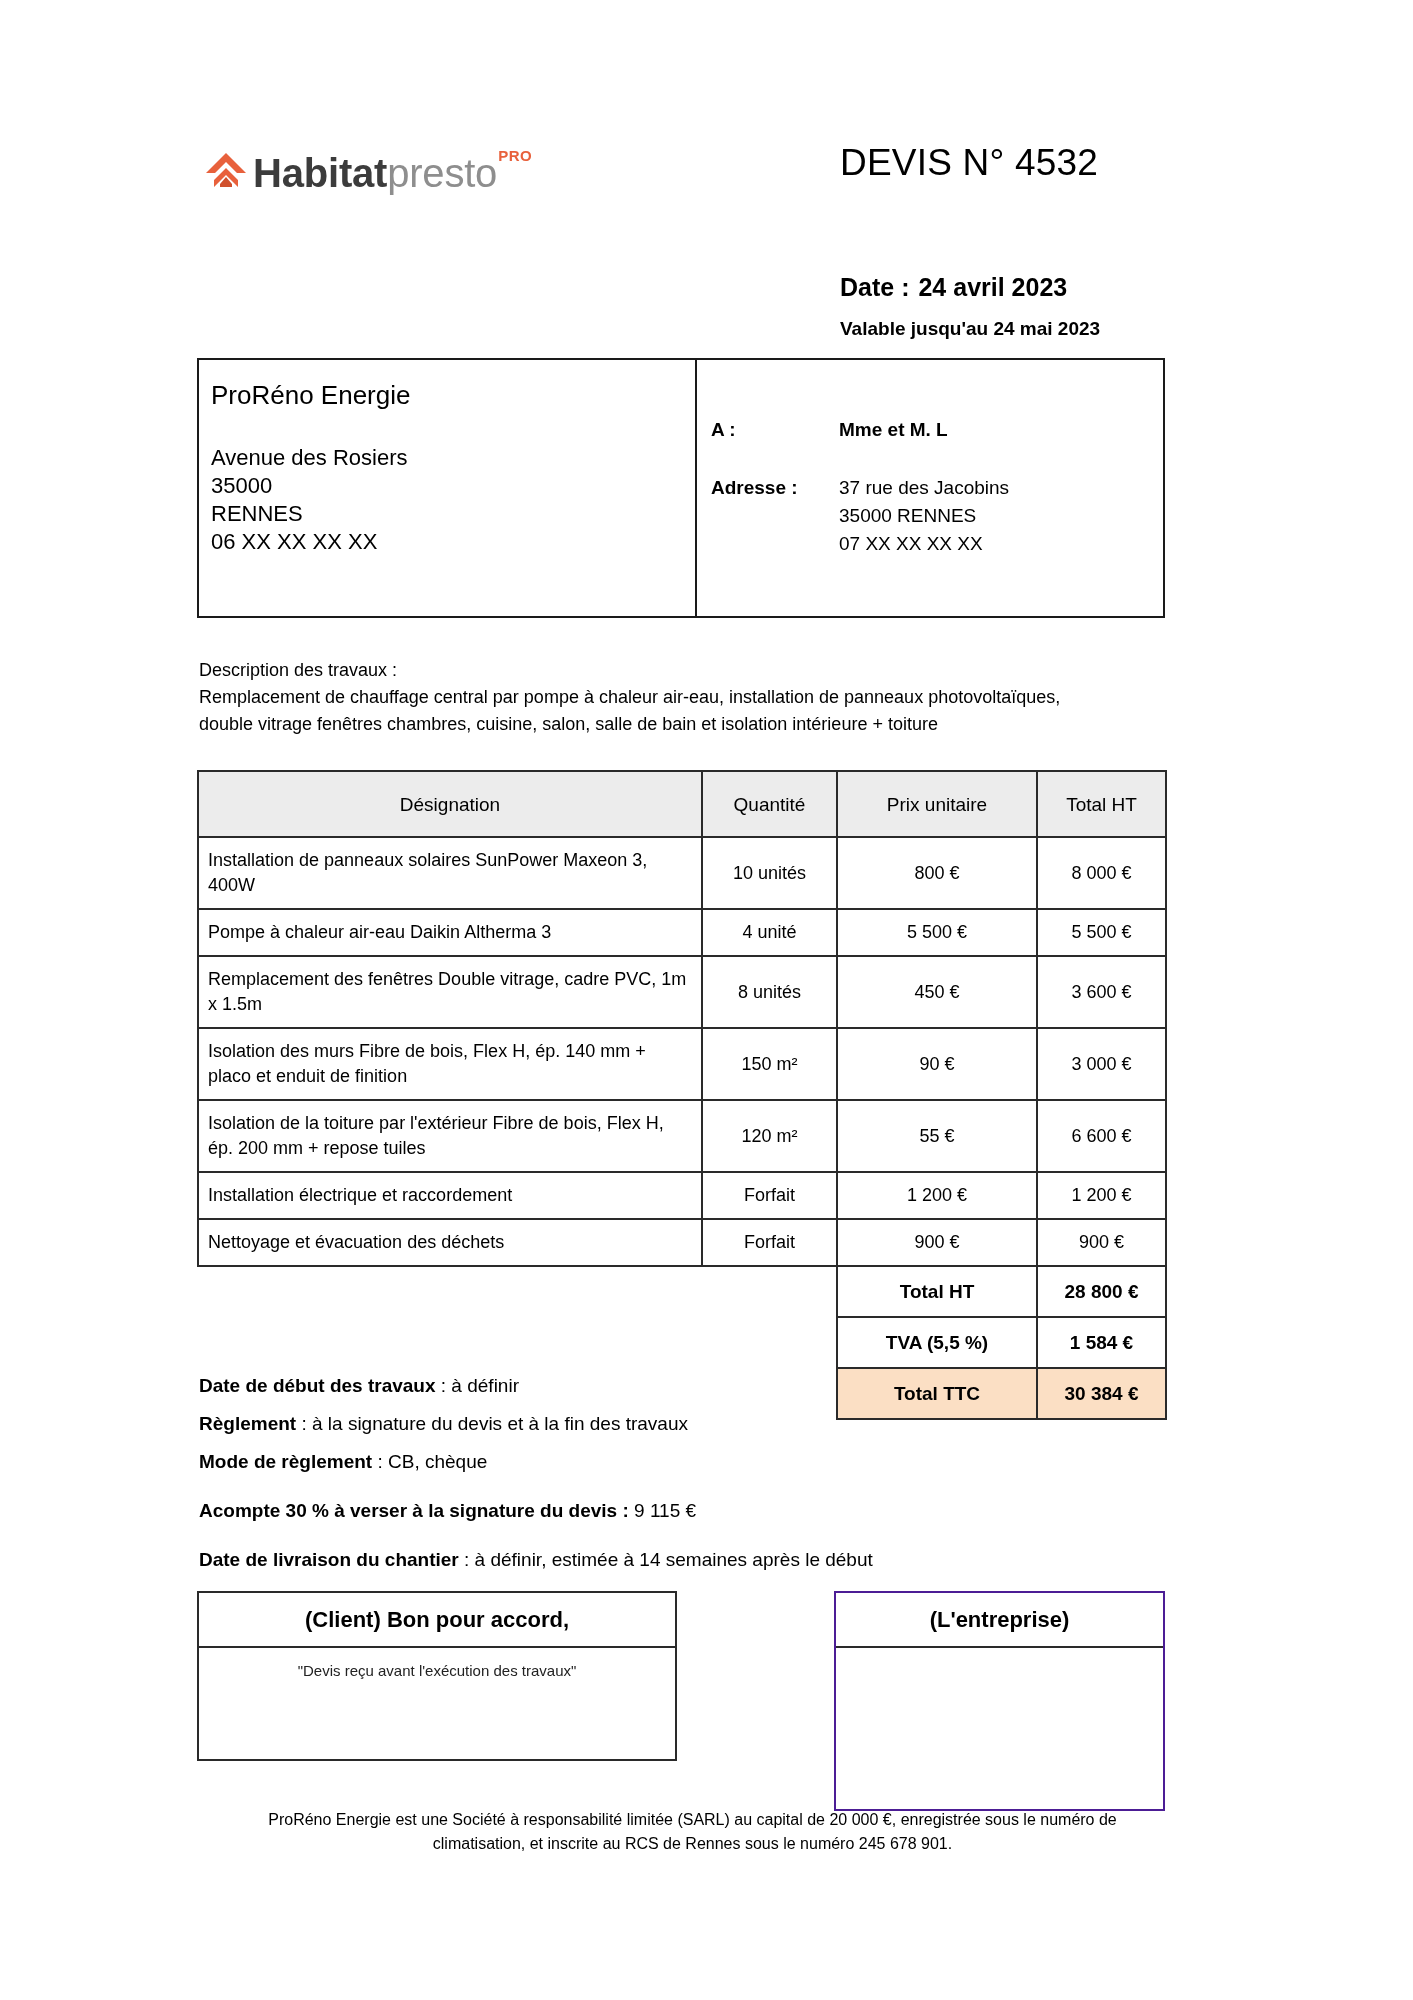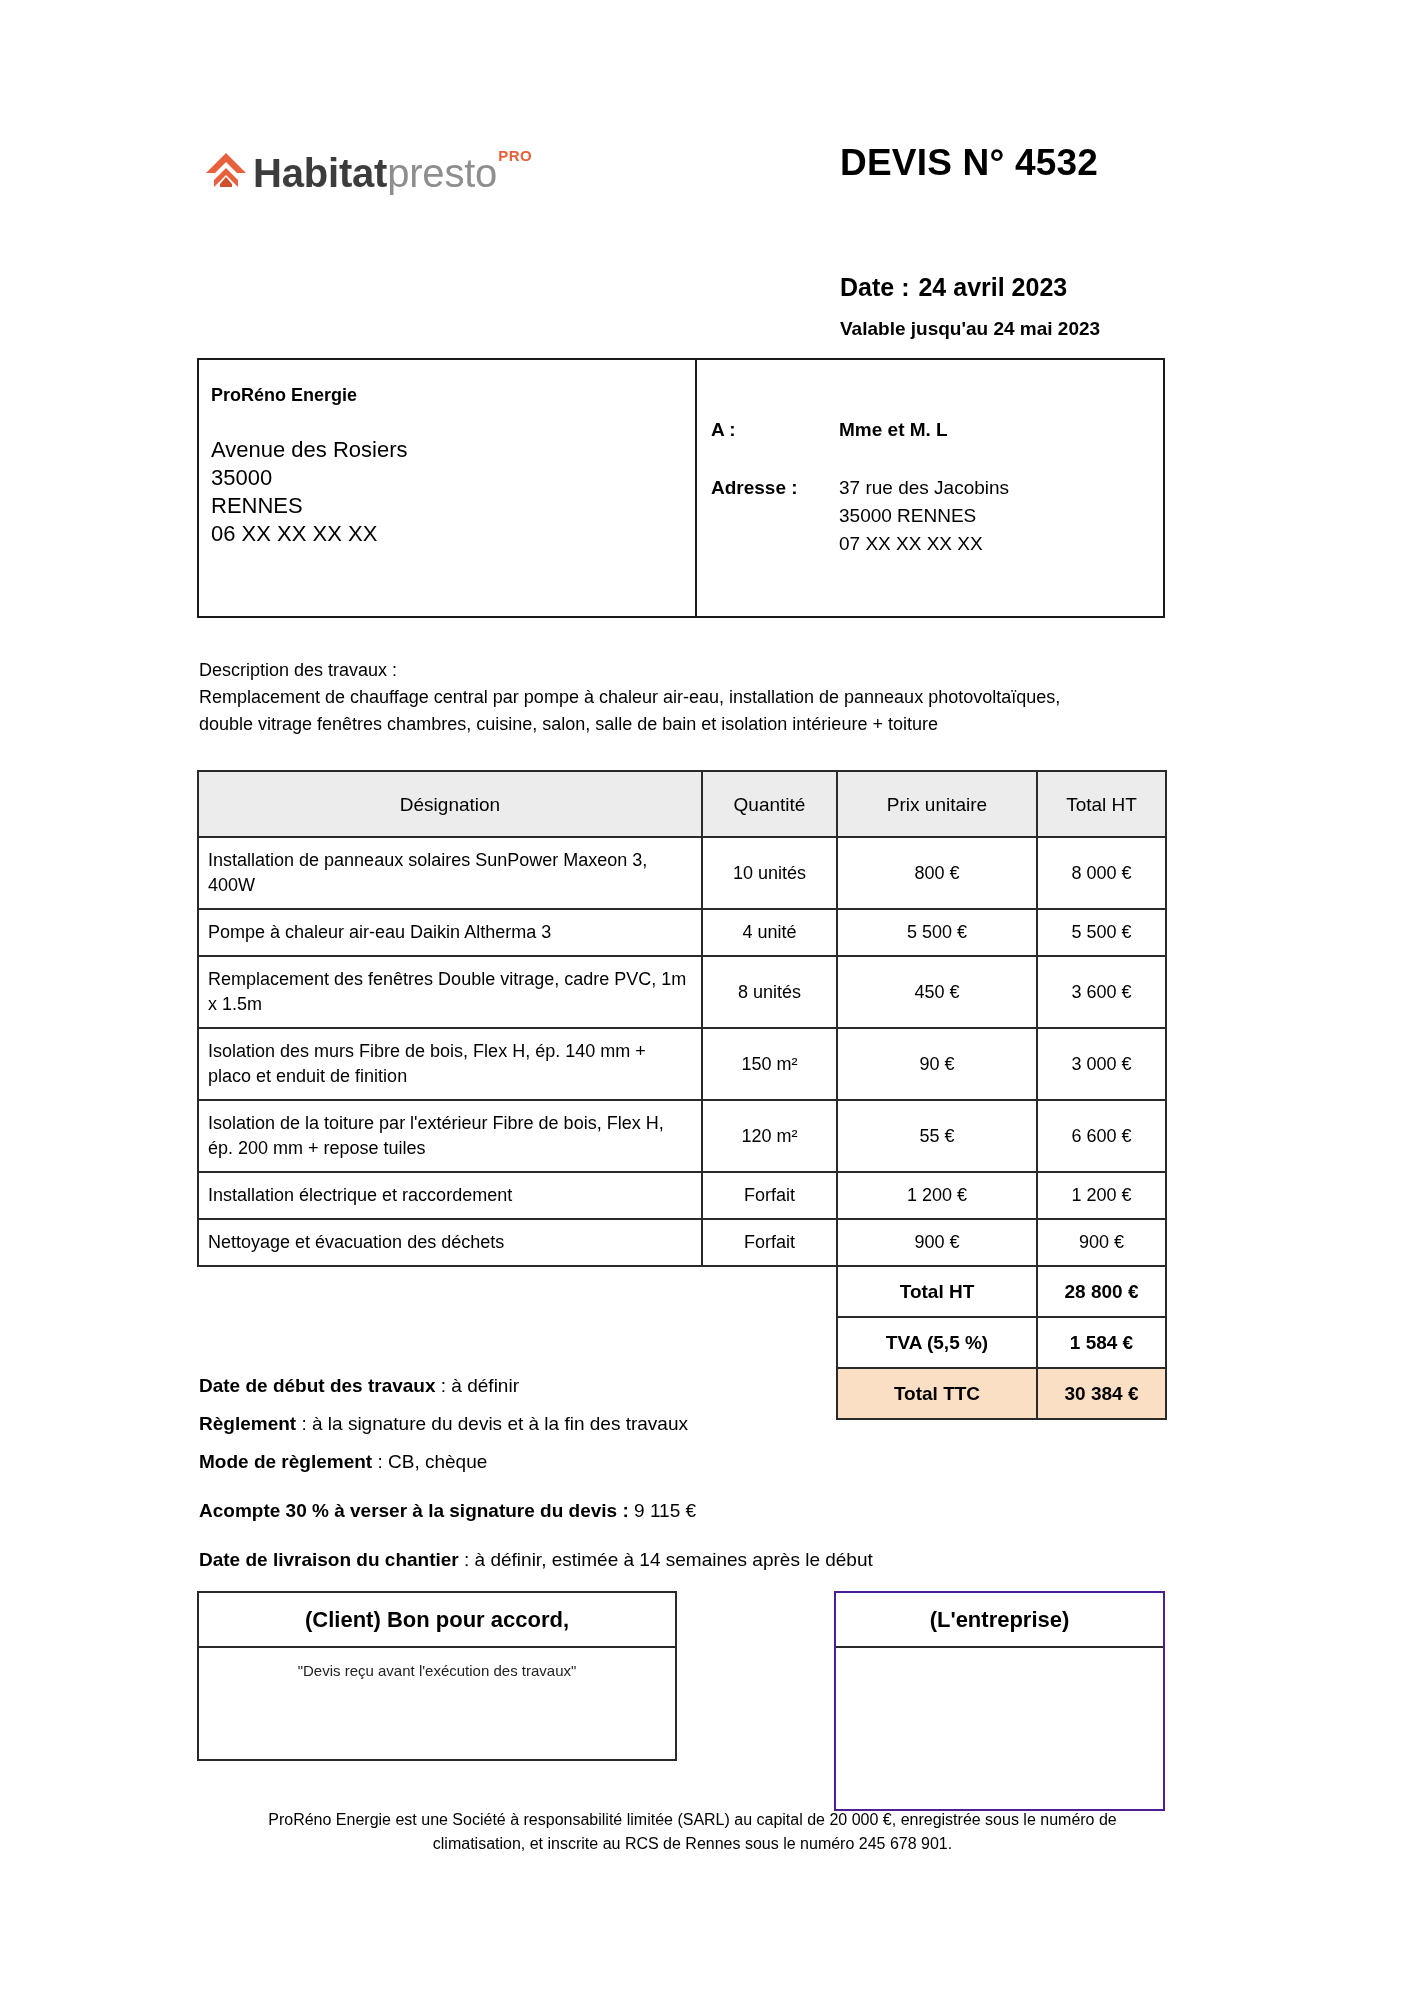--- a/index.html
+++ b/index.html
@@ -68,21 +68,21 @@
     position: relative;
     top: -12px;
     left: 1px;
   }
 
   .devis-title {
     position: absolute;
     left: 840px;
     top: 142px;
     font-size: 37px;
-    font-weight: bold;
+    font-weight: normal;
     letter-spacing: 0.2px;
     white-space: nowrap;
   }
   .date-line {
     position: absolute;
     left: 840px;
     top: 273px;
     font-size: 25px;
     font-weight: bold;
     white-space: nowrap;
@@ -113,24 +113,24 @@
     border-right: 2px solid #1a1a1a;
     box-sizing: border-box;
     padding: 22px 0 0 12px;
   }
   .party-right {
     flex: 1;
     box-sizing: border-box;
     padding: 56px 0 0 14px;
   }
   .company-name {
-    font-size: 18px;
-    font-weight: bold;
+    font-size: 26px;
+    font-weight: normal;
     line-height: 26px;
-    margin-bottom: 28px;
+    margin-bottom: 36px;
   }
   .company-addr {
     font-size: 22px;
     line-height: 28px;
   }
   .kv-row {
     display: flex;
     font-size: 19px;
     line-height: 28px;
   }

